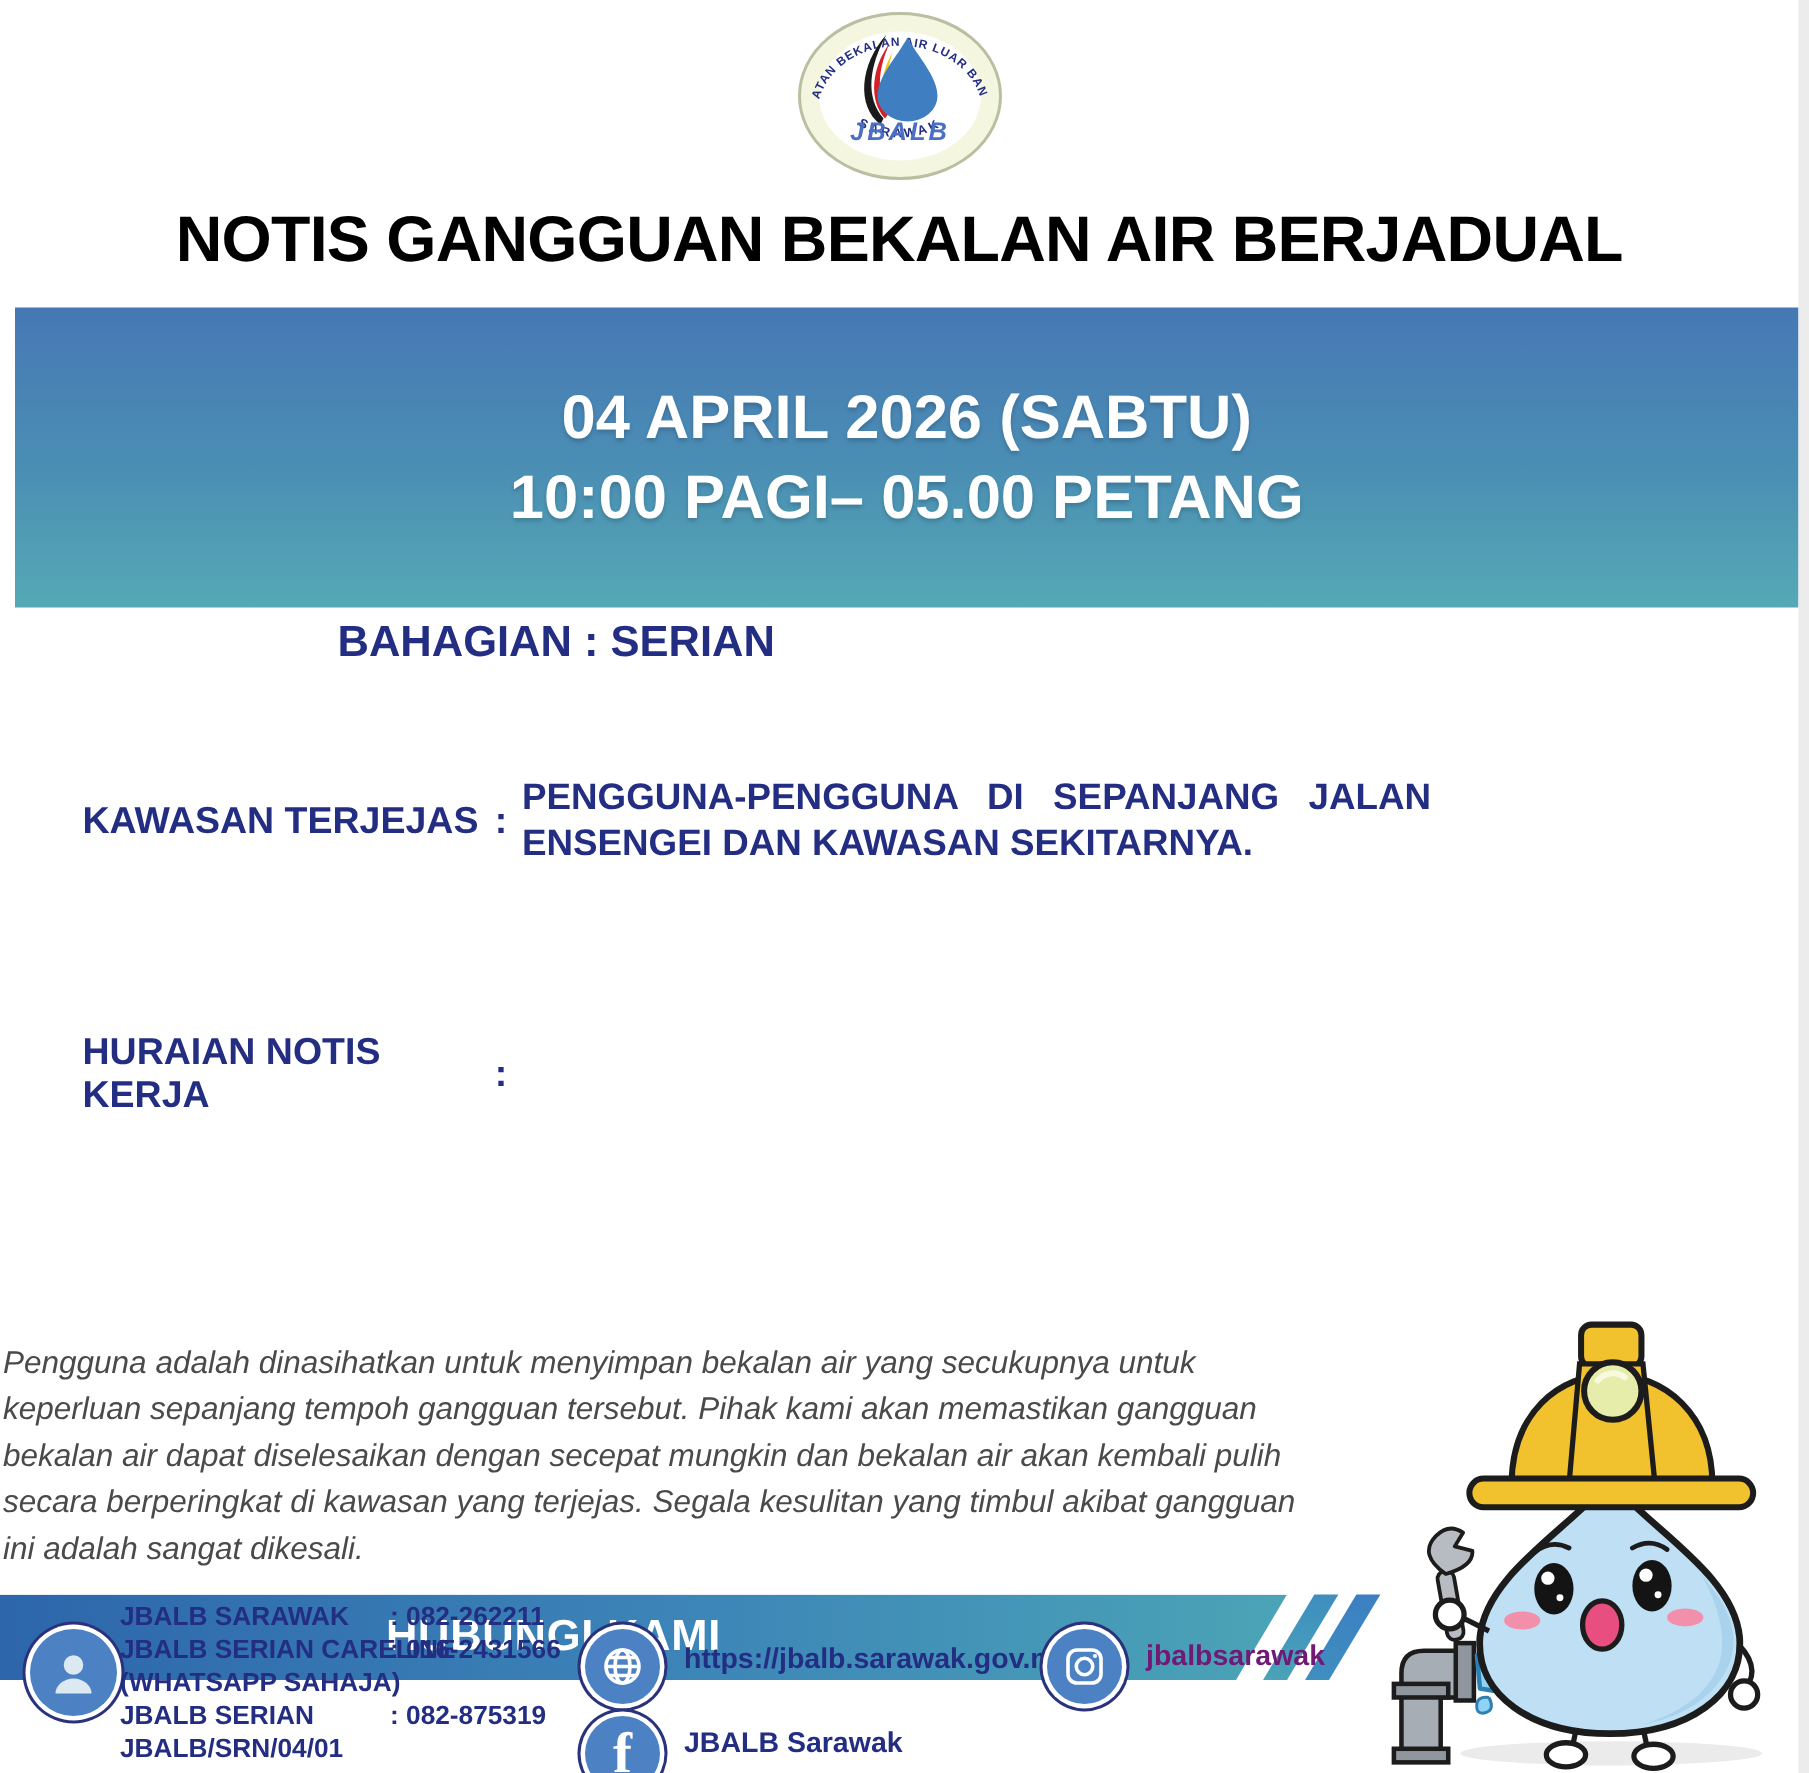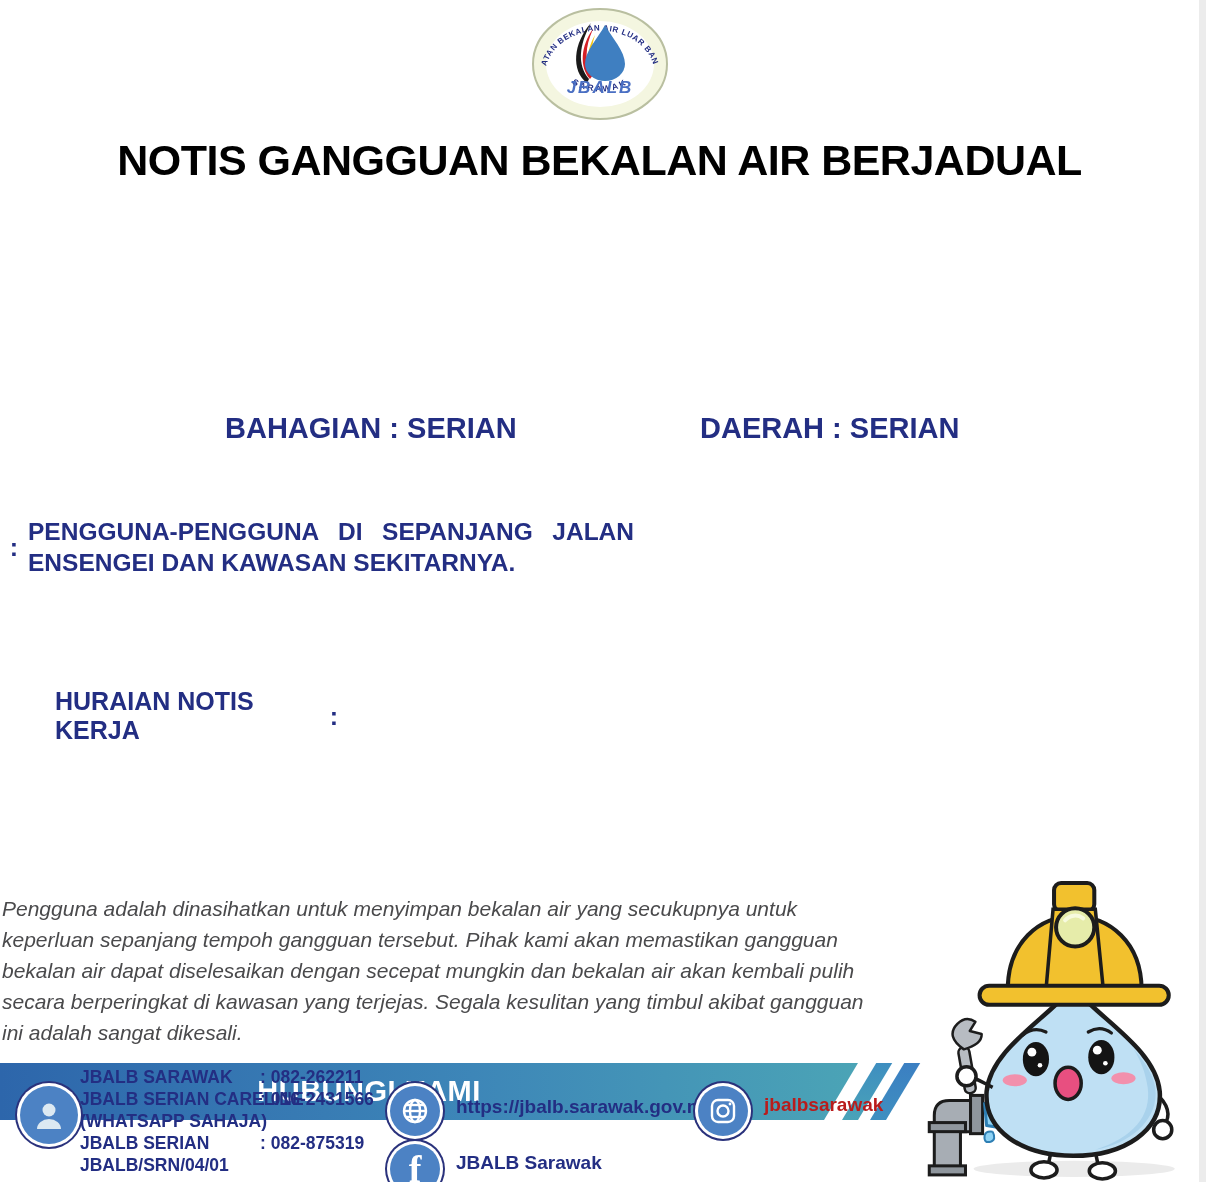--- a/index.html
+++ b/index.html
@@ -64,21 +64,21 @@
   .icon-globe   { left:390px; top:24px; width:50px; height:50px; }
   .icon-fb      { left:390px; top:82px; width:50px; height:50px; font-family:"Liberation Serif",serif;
                   color:#fff; font-size:38px; font-weight:bold; }
   .icon-ig      { left:698px; top:24px; width:50px; height:50px; }
   .cc-block { position:absolute; left:80px; top:4px; }
   .cc-head { font-size:17.5px; font-weight:bold; color:#232e83; margin-bottom:2px; }
   .cc-row { display:grid; grid-template-columns:180px auto; font-size:17.5px; font-weight:bold;
     color:#232e83; line-height:22px; white-space:nowrap; }
   .web-text { position:absolute; left:456px; top:34px; font-size:19px; font-weight:bold; color:#232e83; }
   .fb-text  { position:absolute; left:456px; top:90px; font-size:19px; font-weight:bold; color:#232e83; }
-  .ig-text  { position:absolute; left:764px; top:32px; font-size:19px; font-weight:bold; color:#b91c1c; }
+  .ig-text  { position:absolute; left:764px; top:32px; font-size:19px; font-weight:bold; color:#701a75; }
 
   
   .mascot { position:absolute; left:888px; top:878px; width:318px; height:304px; }
 </style>
 </head>
 <body>
 
 <div class="page">
 
   <div class="logo-wrap">
@@ -100,27 +100,31 @@
       <path d="M61 72 C 50 60, 52 38, 64 22 C 56 40, 55 56, 64 68 Z" fill="#d42027"></path>
       <path d="M64 68 C 56 58, 58 42, 66 28 C 61 44, 61 56, 67 64 Z" fill="#f5c518"></path>
 
       <path d="M76 18 C 69 31, 56 44, 56 57 a 20 17 0 0 0 40 0 C 96 44, 83 31, 76 18 Z" fill="#3f7fc1"></path>
       <text x="71" y="86" text-anchor="middle" font-size="17" font-weight="bold" font-style="italic" fill="#4a6fc3" letter-spacing="2">JBALB</text>
     </svg>
   </div>
 
   <div class="title">NOTIS GANGGUAN BEKALAN AIR BERJADUAL</div>
 
+  <div class="date-banner">
+    <div class="line">04 APRIL 2026 (SABTU)</div>
+    <div class="line">10:00 PAGI– 05.00 PETANG</div>
+  </div>
 
   <div class="region-row">
     <span class="region-item region-bahagian">BAHAGIAN :  SERIAN</span>
-    <span class="region-item region-daerah">DAERAH :  SERIAN</span>
   </div>
 
   <div class="detail-row r1">
+    <div class="detail-label">KAWASAN TERJEJAS</div>
     <div class="detail-colon">:</div>
     <div class="detail-value">PENGGUNA-PENGGUNA DI SEPANJANG JALAN ENSENGEI DAN KAWASAN SEKITARNYA.</div>
   </div>
 
   <div class="detail-row r2">
     <div class="detail-label">HURAIAN NOTIS KERJA</div>
     <div class="detail-colon">:</div>
   </div>
 
   <div class="advisory">Pengguna adalah dinasihatkan untuk menyimpan bekalan air yang secukupnya untuk keperluan sepanjang tempoh gangguan tersebut. Pihak kami akan memastikan gangguan bekalan air dapat diselesaikan dengan secepat mungkin dan bekalan air akan kembali pulih secara berperingkat di kawasan yang terjejas. Segala kesulitan yang timbul akibat gangguan ini adalah sangat dikesali.</div>

